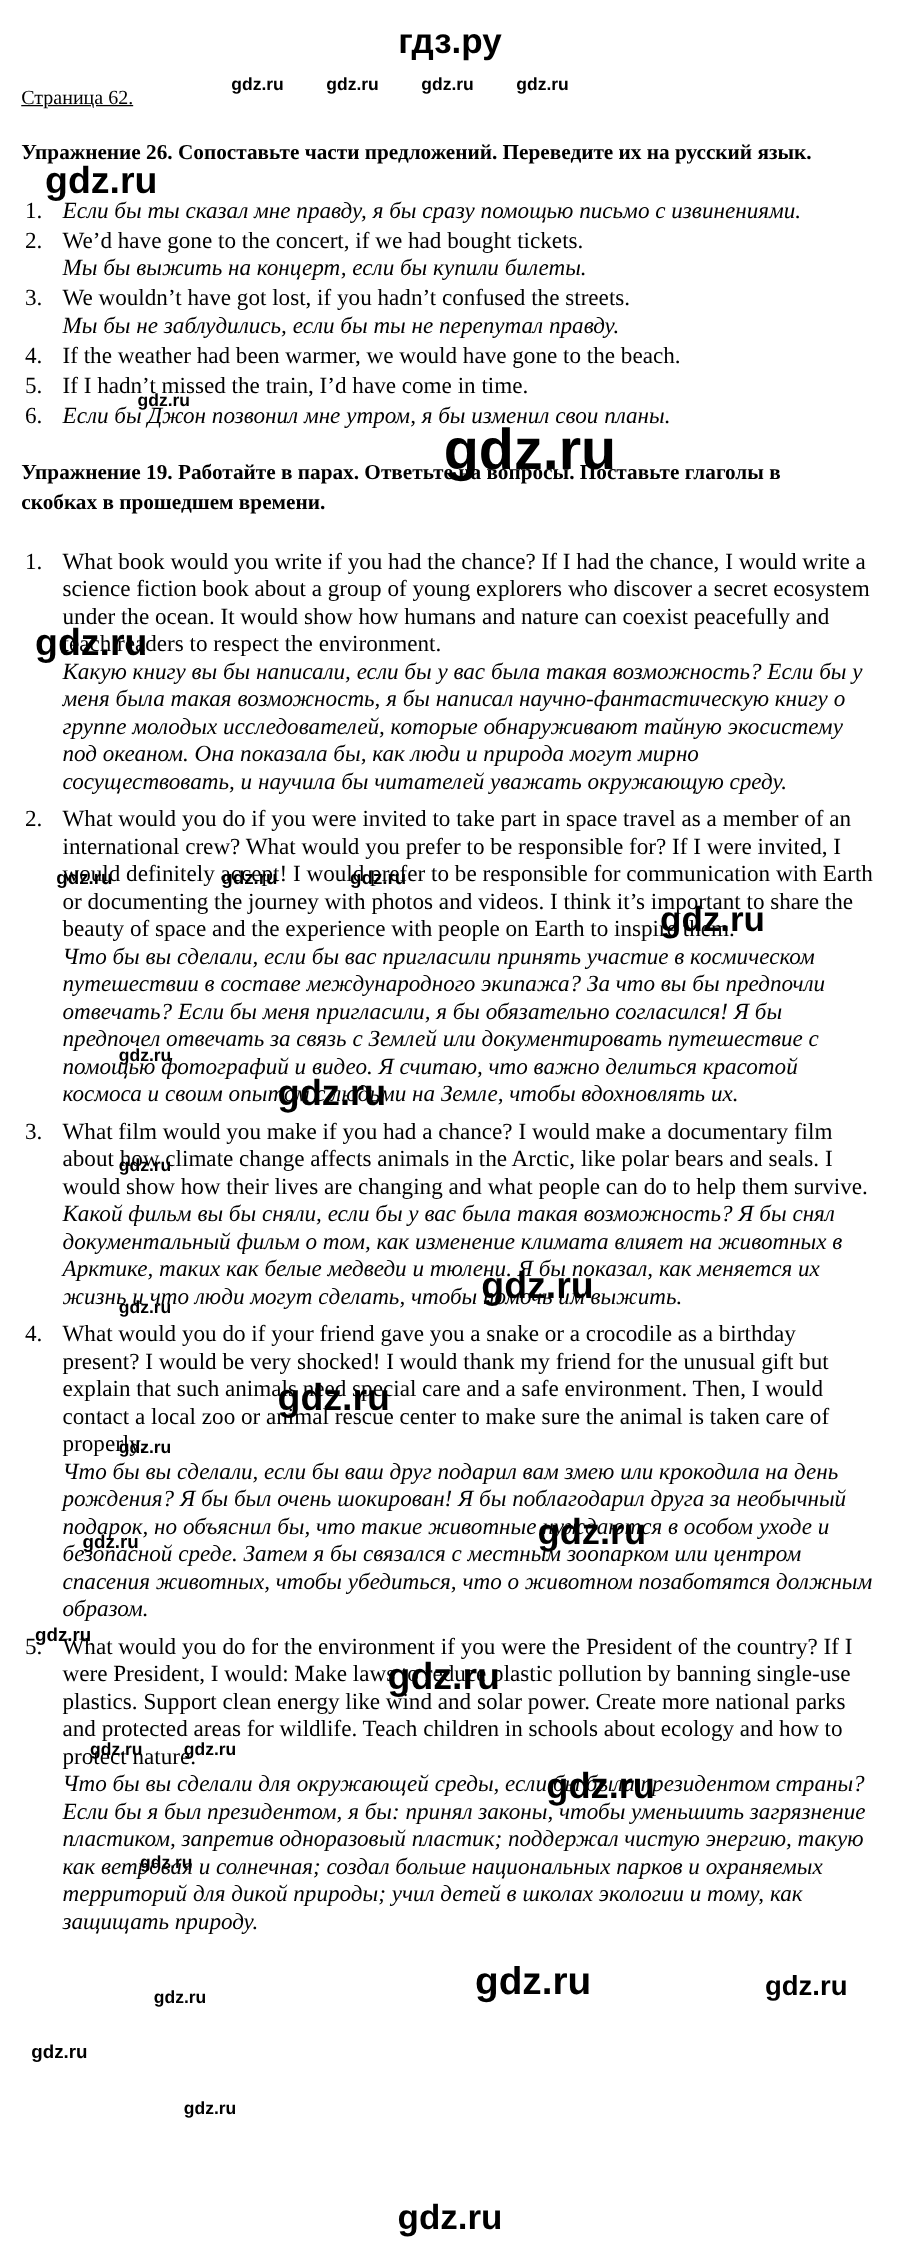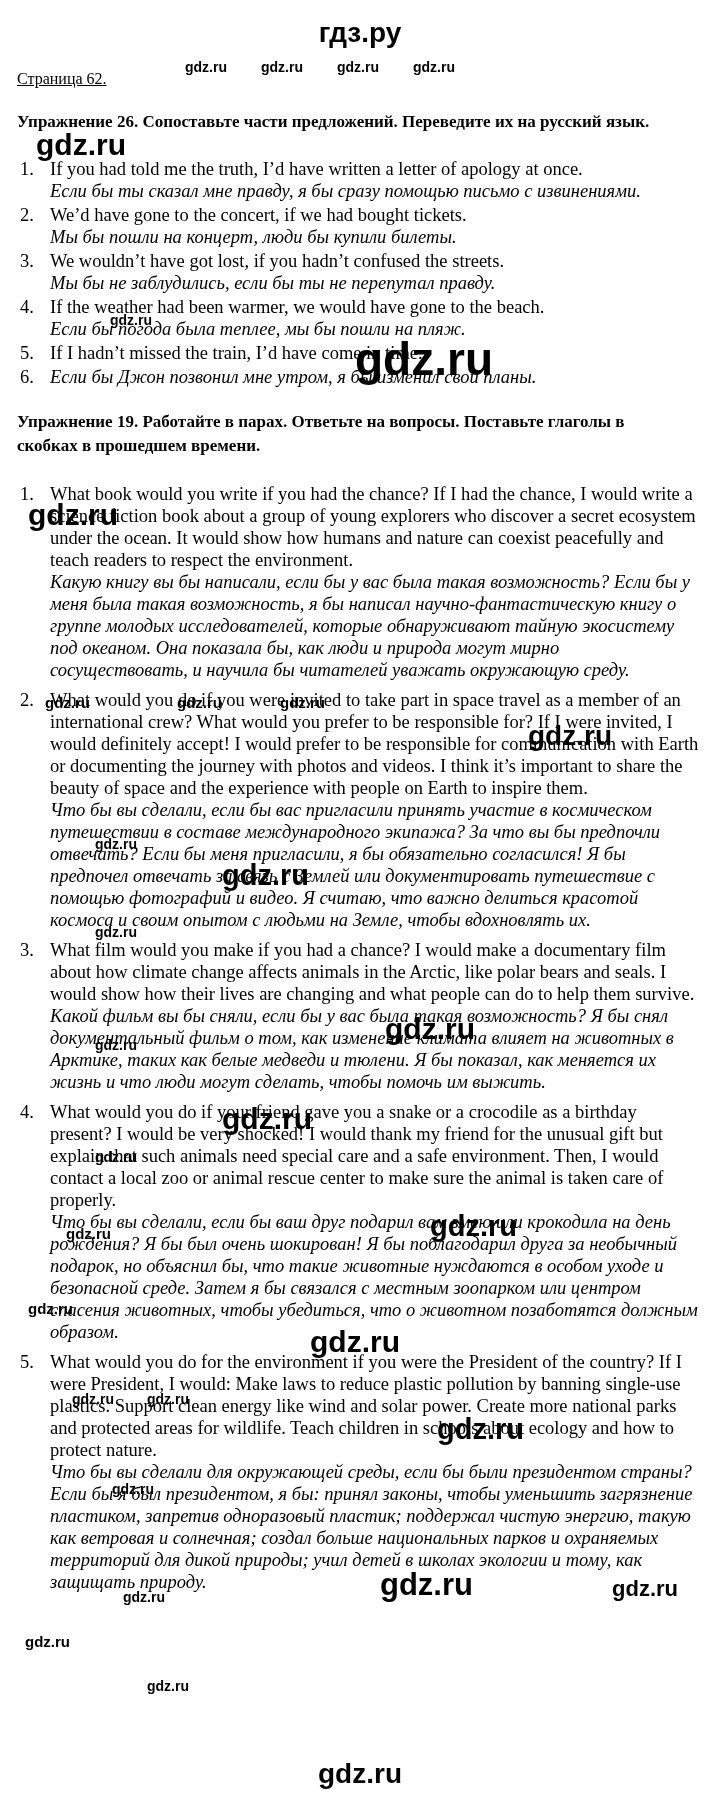--- a/index.html
+++ b/index.html
@@ -70,37 +70,35 @@
 <div class="page">
   <div class="site-title">гдз.ру</div>
 
   <div class="page-label">Страница 62.</div>
 
   <div id="exercises">
       <section class="exercise" data-ex="26">
         <h2 class="ex-title">Упражнение 26. Сопоставьте части предложений. Переведите их на русский язык.</h2>
         <div class="item">
           <span class="num">1.</span>
-          <div class="en">If you had told me the truth, I’d have written a letter of apology at once.</div>
           <div class="ru">Если бы ты сказал мне правду, я бы сразу помощью письмо с извинениями.</div>
         </div>
         <div class="item">
           <span class="num">2.</span>
           <div class="en">We’d have gone to the concert, if we had bought tickets.</div>
-          <div class="ru">Мы бы пошли на концерт, люди бы купили билеты.</div>
+          <div class="ru">Мы бы выжить на концерт, если бы купили билеты.</div>
         </div>
         <div class="item">
           <span class="num">3.</span>
           <div class="en">We wouldn’t have got lost, if you hadn’t confused the streets.</div>
           <div class="ru">Мы бы не заблудились, если бы ты не перепутал правду.</div>
         </div>
         <div class="item">
           <span class="num">4.</span>
           <div class="en">If the weather had been warmer, we would have gone to the beach.</div>
-          <div class="ru">Если бы погода была теплее, мы бы пошли на пляж.</div>
         </div>
         <div class="item">
           <span class="num">5.</span>
           <div class="en">If I hadn’t missed the train, I’d have come in time.</div>
         </div>
         <div class="item">
           <span class="num">6.</span>
           <div class="ru">Если бы Джон позвонил мне утром, я бы изменил свои планы.</div>
         </div>
       </section>

